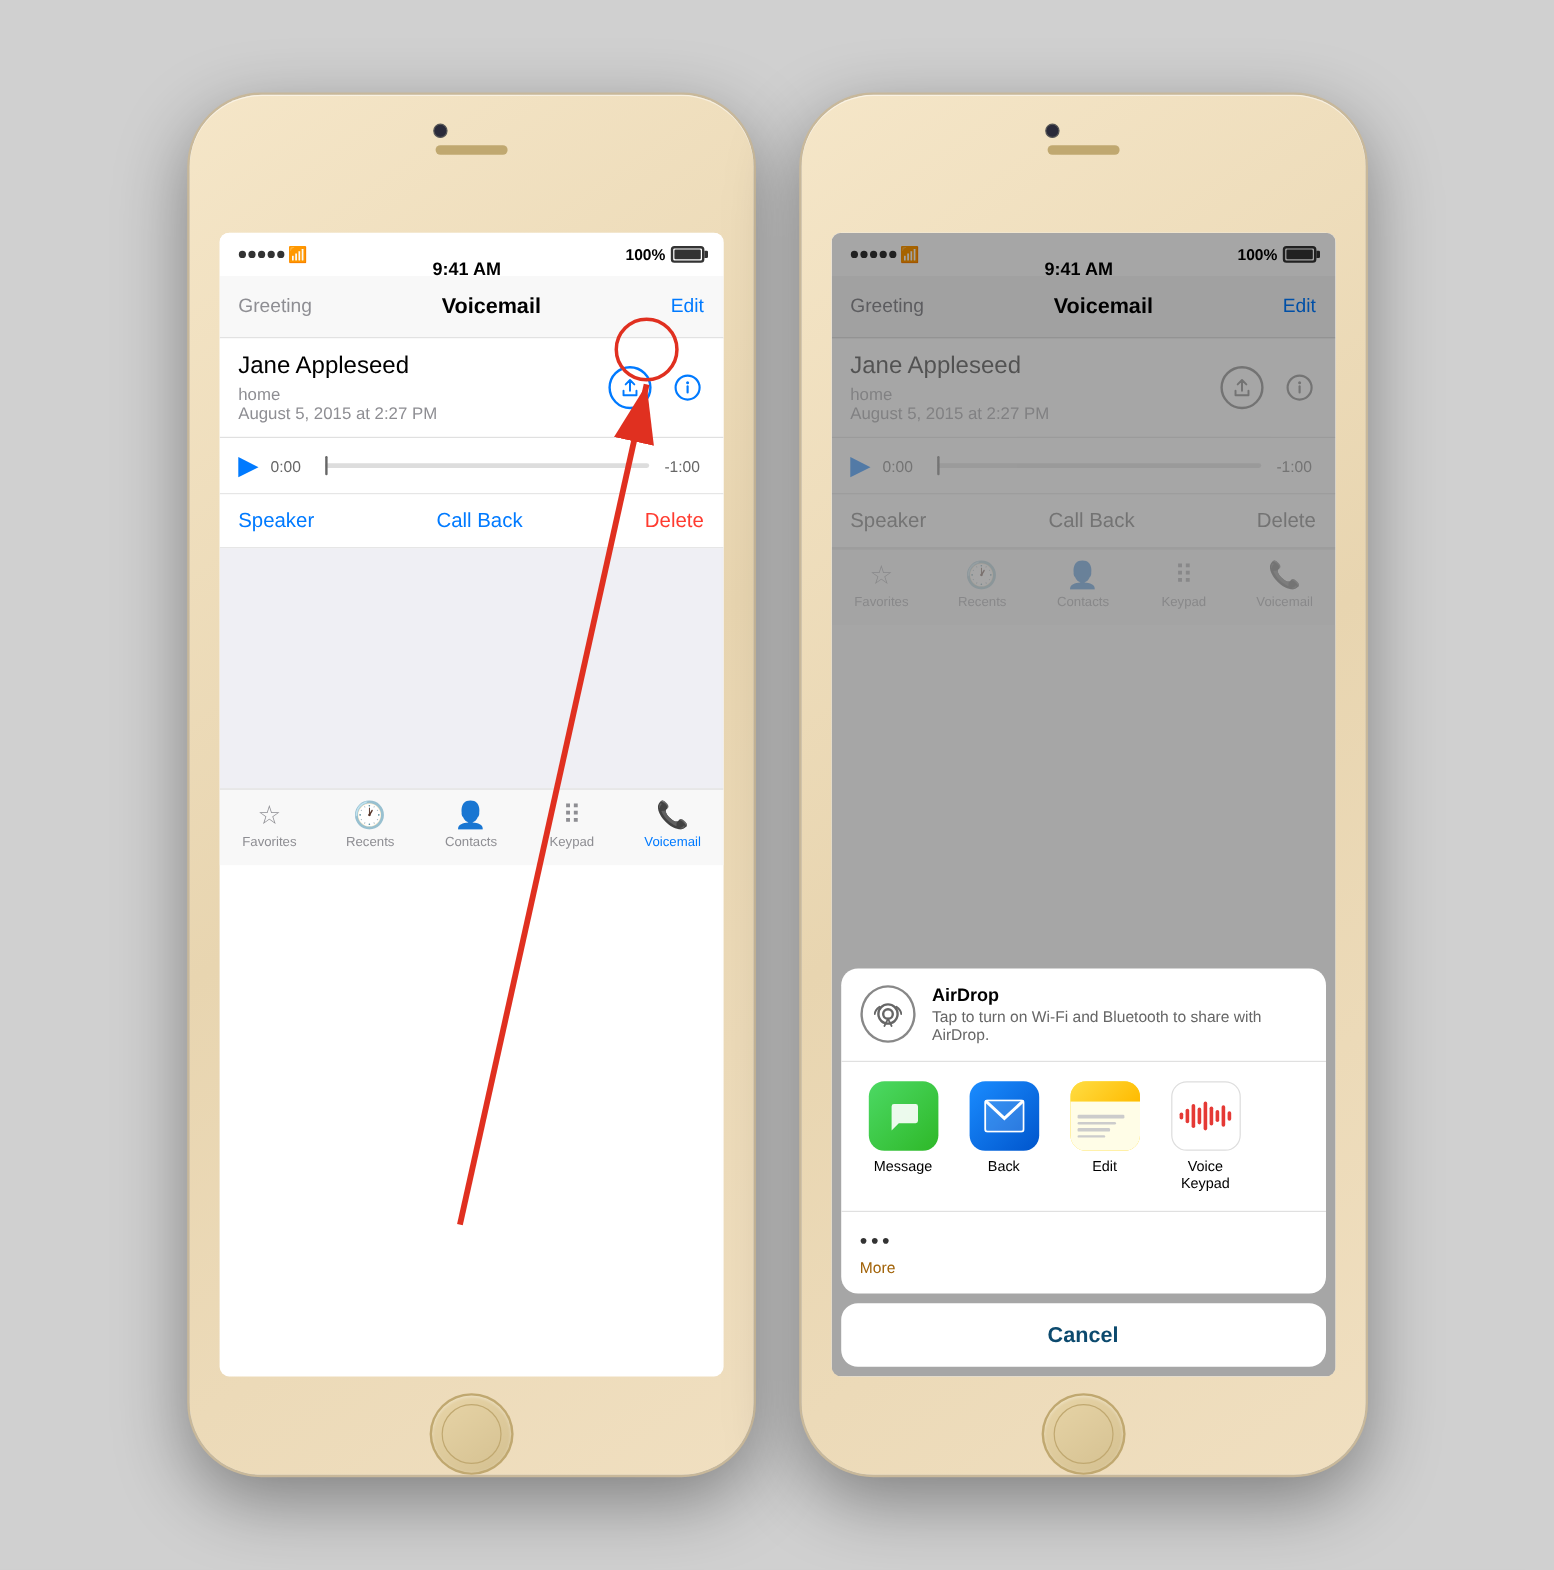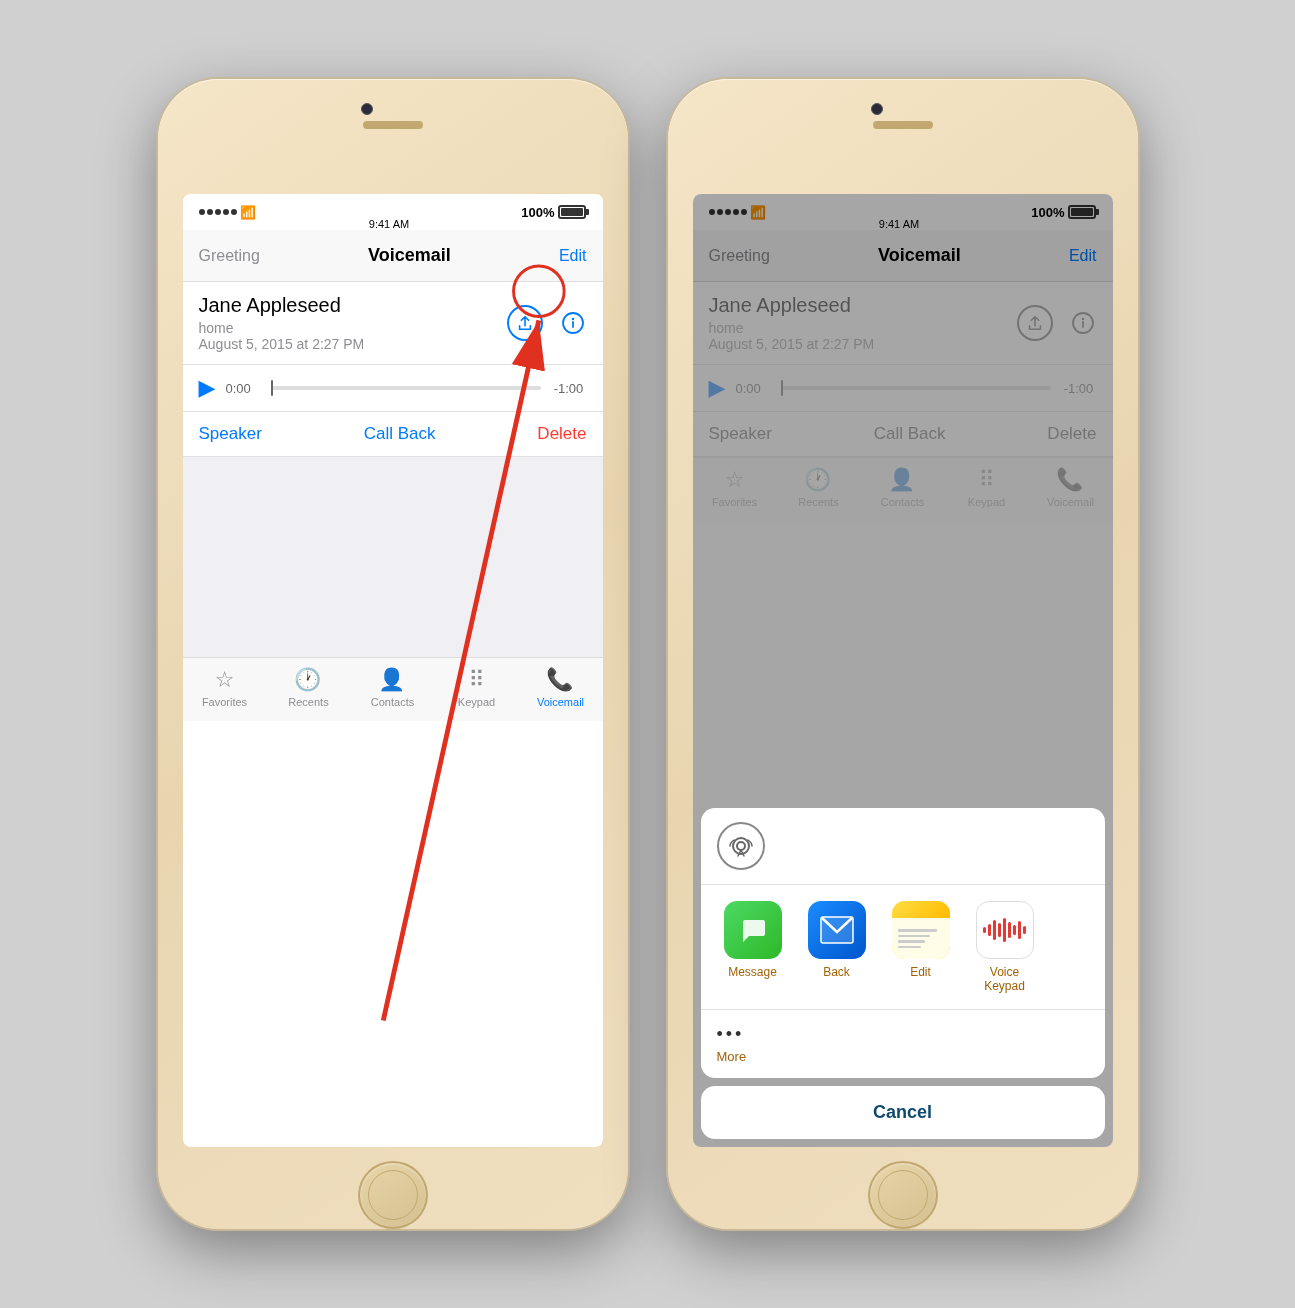--- a/index.html
+++ b/index.html
@@ -44,21 +44,21 @@
       display: flex;
       align-items: center;
       justify-content: space-between;
       padding: 0 16px;
       font-size: 14px;
       font-weight: 600;
     }
     .status-left { display: flex; align-items: center; gap: 4px; }
     .status-dots { display: flex; gap: 2px; }
     .status-dot { width: 6px; height: 6px; background: #333; border-radius: 50%; }
-    .status-center { font-size: 11px; font-weight: 400; margin-top: 24px; }
+    .status-center { font-size: 15px; font-weight: 700; margin-top: 24px; }
     .status-right { display: flex; align-items: center; gap: 4px; font-size: 13px; text-align: center; }
     .battery-outline {
       width: 28px; height: 14px;
       border: 2px solid #333;
       border-radius: 3px;
       position: relative;
       display: flex;
       align-items: center;
       padding: 1px;
     }
@@ -315,21 +315,21 @@
       border-radius: 13px;
       display: flex;
       align-items: center;
       justify-content: center;
       font-size: 28px;
     }
     .app-icon.messages { background: linear-gradient(135deg, #4cd964, #2eb828); }
     .app-icon.mail { background: linear-gradient(135deg, #1a8cff, #0055cc); }
     .app-icon.notes { background: linear-gradient(135deg, #ffe44d, #ffcc00); }
     .app-icon.voicememos { background: white; border: 1px solid #ddd; }
-    .app-label { font-size: 12px; color: #a16207; text-align: center; }
+    .app-label { font-size: 12px; color: #000000; text-align: center; }
 
     .more-row {
       border-top: 1px solid #e0e0e0;
       padding: 14px 16px;
       display: flex;
       flex-direction: column;
       align-items: flex-start;
       gap: 4px;
     }
     .more-dots { font-size: 18px; color: #333; letter-spacing: 3px; }
@@ -540,20 +540,24 @@
 
           <div class="airdrop-row">
             <div class="airdrop-icon">
               <svg width="32" height="32" viewBox="0 0 32 32" fill="none">
                 <circle cx="16" cy="16" r="8" stroke="#666" stroke-width="2" fill="none"></circle>
                 <circle cx="16" cy="16" r="4" stroke="#666" stroke-width="2" fill="none"></circle>
                 <path d="M16 20 L13 26 M16 20 L19 26" stroke="#666" stroke-width="1.5" stroke-linecap="round"></path>
                 <path d="M9 10 C6 12 5 15 5 16" stroke="#666" stroke-width="1.5" stroke-linecap="round" fill="none"></path>
                 <path d="M23 10 C26 12 27 15 27 16" stroke="#666" stroke-width="1.5" stroke-linecap="round" fill="none"></path>
               </svg>
+            </div>
+            <div class="airdrop-text">
+              <h3>AirDrop</h3>
+              <p>Tap to turn on Wi-Fi and Bluetooth to share with AirDrop.</p>
             </div>
           </div>
 
           <div class="share-apps-row">
             <div class="app-item">
               <div class="app-icon messages">
                 <svg width="32" height="32" viewBox="0 0 32 32" fill="none">
                   <path d="M6 6 H26 A2 2 0 0 1 28 8 V20 A2 2 0 0 1 26 22 H12 L6 28 V8 A2 2 0 0 1 8 6 Z" fill="white" opacity="0.9"></path>
                 </svg>
               </div>

